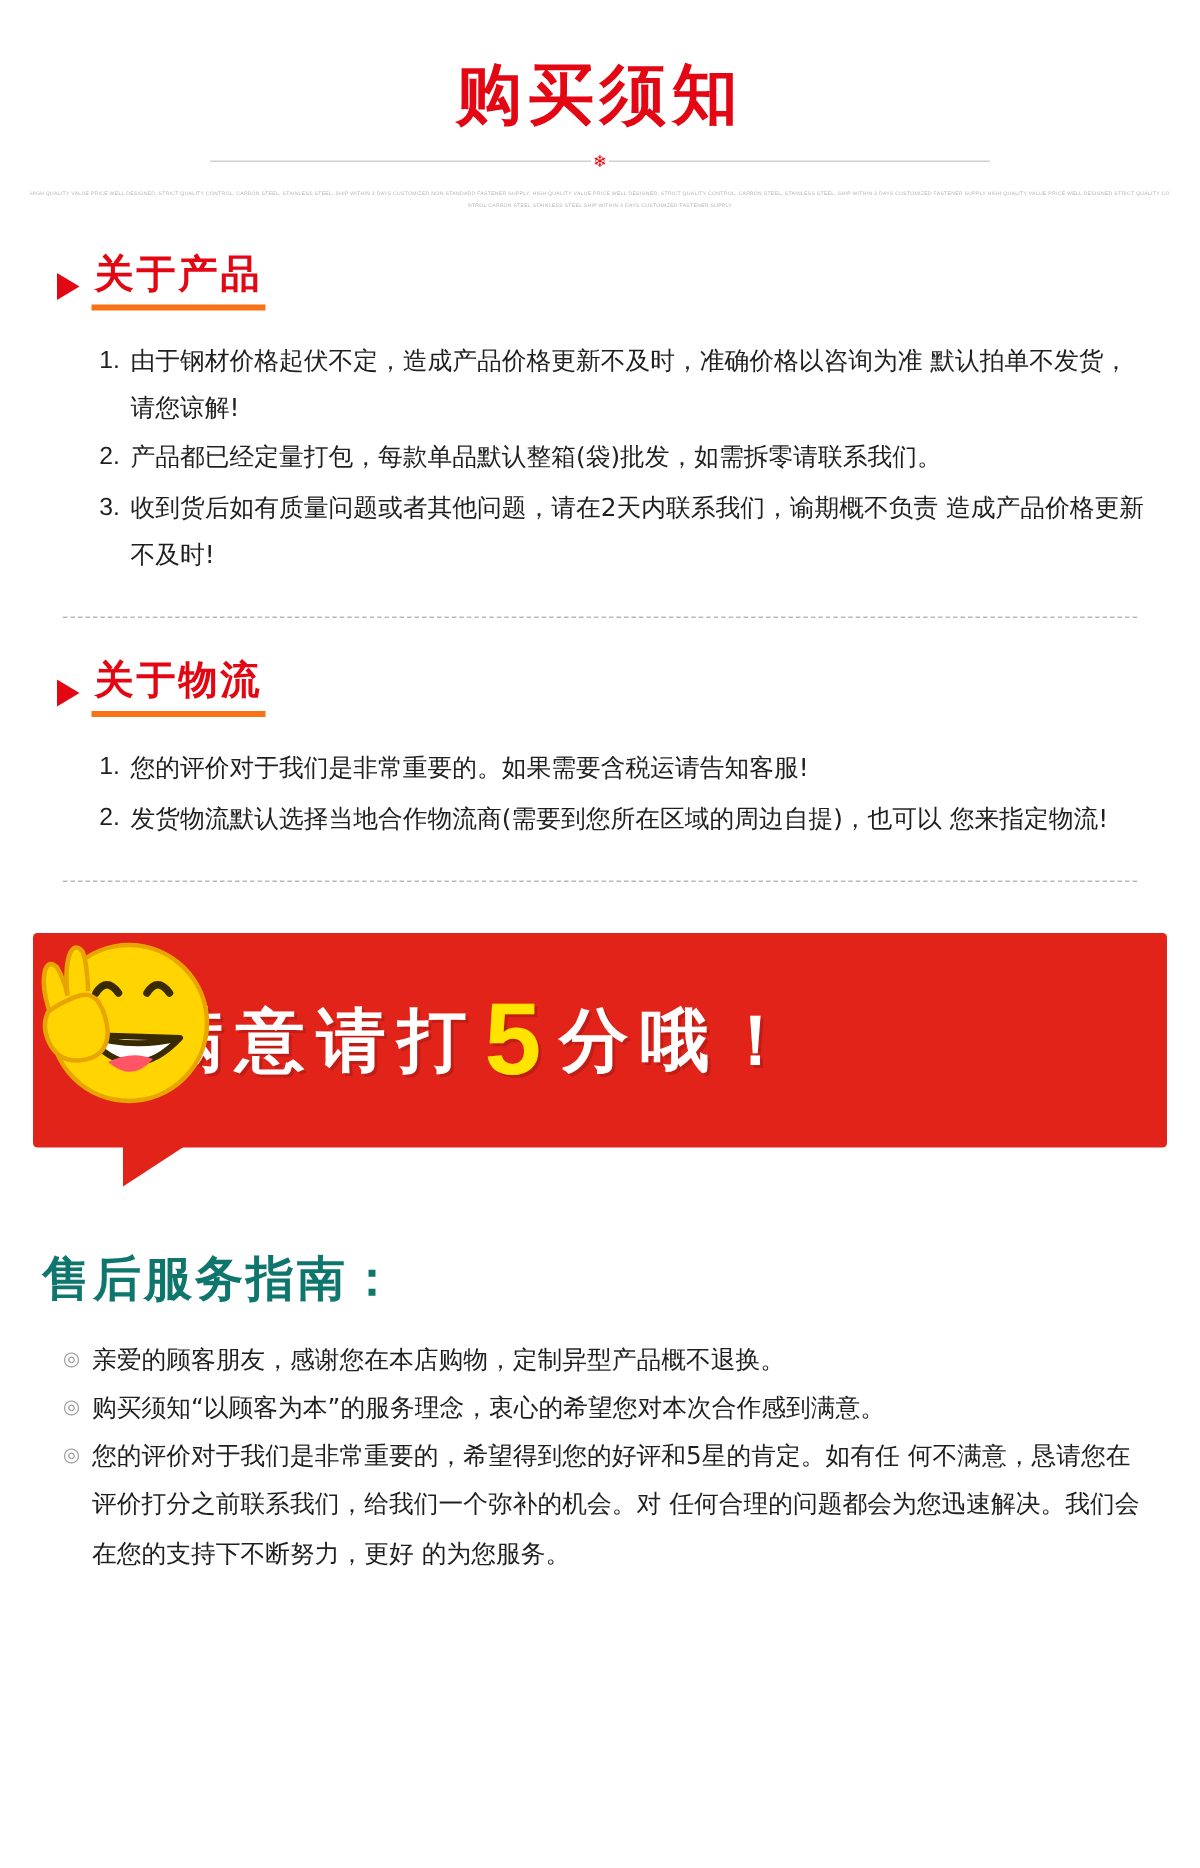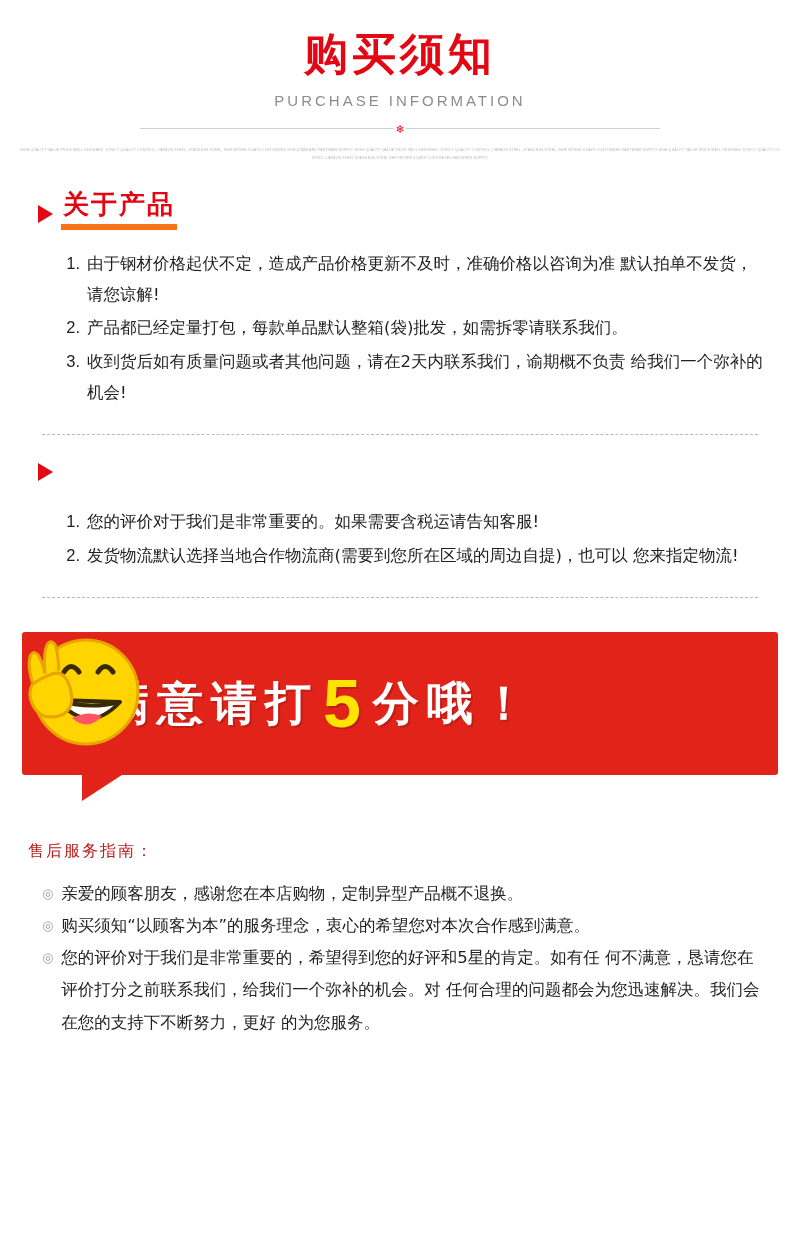--- a/index.html
+++ b/index.html
@@ -6,21 +6,21 @@
   body{
     width:800px;
     background:#ffffff;
     font-family:"Liberation Sans","DejaVu Sans",sans-serif;
     color:#1a1a1a;
     -webkit-font-smoothing:antialiased;
   }
   .page{width:800px;min-height:1245px;position:relative;overflow:hidden;}
 
   
-  .header{padding-top:30px;text-align:center;}
+  .header{padding-top:40px;text-align:center;}
   .header-title{
     font-size:44px;
     font-weight:bold;
     color:#e30613;
     letter-spacing:4px;
     line-height:1.1;
     font-family:"DejaVu Sans","Liberation Sans",sans-serif;
   }
   .header-sub{
     margin-top:14px;
@@ -65,21 +65,21 @@
     border-left:15px solid #e30613;
     border-top:9px solid transparent;
     border-bottom:9px solid transparent;
     margin-bottom:7px;
   }
   .sec-title{
     font-size:26px;
     font-weight:bold;
     color:#e30613;
     letter-spacing:2px;
-    border-bottom:6px solid #f97316;
+    border-bottom:4px solid #f97316;
     padding:0 2px 4px 2px;
     line-height:1.15;
     font-family:"DejaVu Sans","Liberation Sans",sans-serif;
   }
 
   .list{margin:18px 0 0 0;padding:0 6px 0 26px;list-style:none;}
   .list li{
     display:flex;
     align-items:flex-start;
     font-size:16.5px;
@@ -152,23 +152,23 @@
   }
   
   .smiley{
     position:absolute;
     left:-16px;top:-18px;
     width:150px;height:150px;
   }
   
   .after{margin:40px 28px 0 28px;}
   .after-title{
-    font-size:16px;
-    font-weight:normal;
-    color:#b91c1c;
+    font-size:32px;
+    font-weight:bold;
+    color:#0f766e;
     letter-spacing:2px;
     font-family:"DejaVu Sans","Liberation Sans",sans-serif;
   }
   .after-list{margin:16px 0 0 0;padding:0 4px 0 14px;list-style:none;}
   .after-list li{
     display:flex;
     align-items:flex-start;
     font-size:16.5px;
     line-height:1.95;
     color:#1f1f1f;
@@ -184,21 +184,20 @@
   .after-list .txt{flex:1 1 auto;}
   .spacer{height:26px;}
 </style>
 </head>
 <body>
 
 <div class="page">
 
   <div class="header">
     <div class="header-title">购买须知</div>
-    <div class="header-sub">PURCHASE INFORMATION</div>
     <div class="header-rule">
       <div class="line"></div>
       <div class="dot">❄</div>
     </div>
     <div class="micro-text">HIGH QUALITY VALUE PRICE WELL DESIGNED, STRICT QUALITY CONTROL, CARBON STEEL, STAINLESS STEEL, SHIP WITHIN 3 DAYS CUSTOMIZED NON-STANDARD FASTENER SUPPLY, HIGH QUALITY VALUE PRICE WELL DESIGNED, STRICT QUALITY CONTROL, CARBON STEEL, STAINLESS STEEL, SHIP WITHIN 3 DAYS CUSTOMIZED FASTENER SUPPLY HIGH QUALITY VALUE PRICE WELL DESIGNED STRICT QUALITY CONTROL CARBON STEEL STAINLESS STEEL SHIP WITHIN 3 DAYS CUSTOMIZED FASTENER SUPPLY</div>
   </div>
 
   <div class="content">
 
     <div class="section">
@@ -210,30 +209,31 @@
         <li>
           <span class="num">1.</span>
           <span class="txt">由于钢材价格起伏不定，造成产品价格更新不及时，准确价格以咨询为准 默认拍单不发货，请您谅解!</span>
         </li>
         <li>
           <span class="num">2.</span>
           <span class="txt">产品都已经定量打包，每款单品默认整箱(袋)批发，如需拆零请联系我们。</span>
         </li>
         <li>
           <span class="num">3.</span>
-          <span class="txt">收到货后如有质量问题或者其他问题，请在2天内联系我们，谕期概不负责 给我们一个弥补的机会!</span>
+          <span class="txt">收到货后如有质量问题或者其他问题，请在2天内联系我们，谕期概不负责 造成产品价格更新不及时!</span>
         </li>
       </ul>
     </div>
 
     <div class="divider"></div>
 
     <div class="section">
       <div class="sec-head">
         <div class="tri"></div>
+        <div class="sec-title">关于物流</div>
       </div>
       <ul class="list">
         <li>
           <span class="num">1.</span>
           <span class="txt">您的评价对于我们是非常重要的。如果需要含税运请告知客服!</span>
         </li>
         <li>
           <span class="num">2.</span>
           <span class="txt">发货物流默认选择当地合作物流商(需要到您所在区域的周边自提)，也可以 您来指定物流!</span>
         </li>

